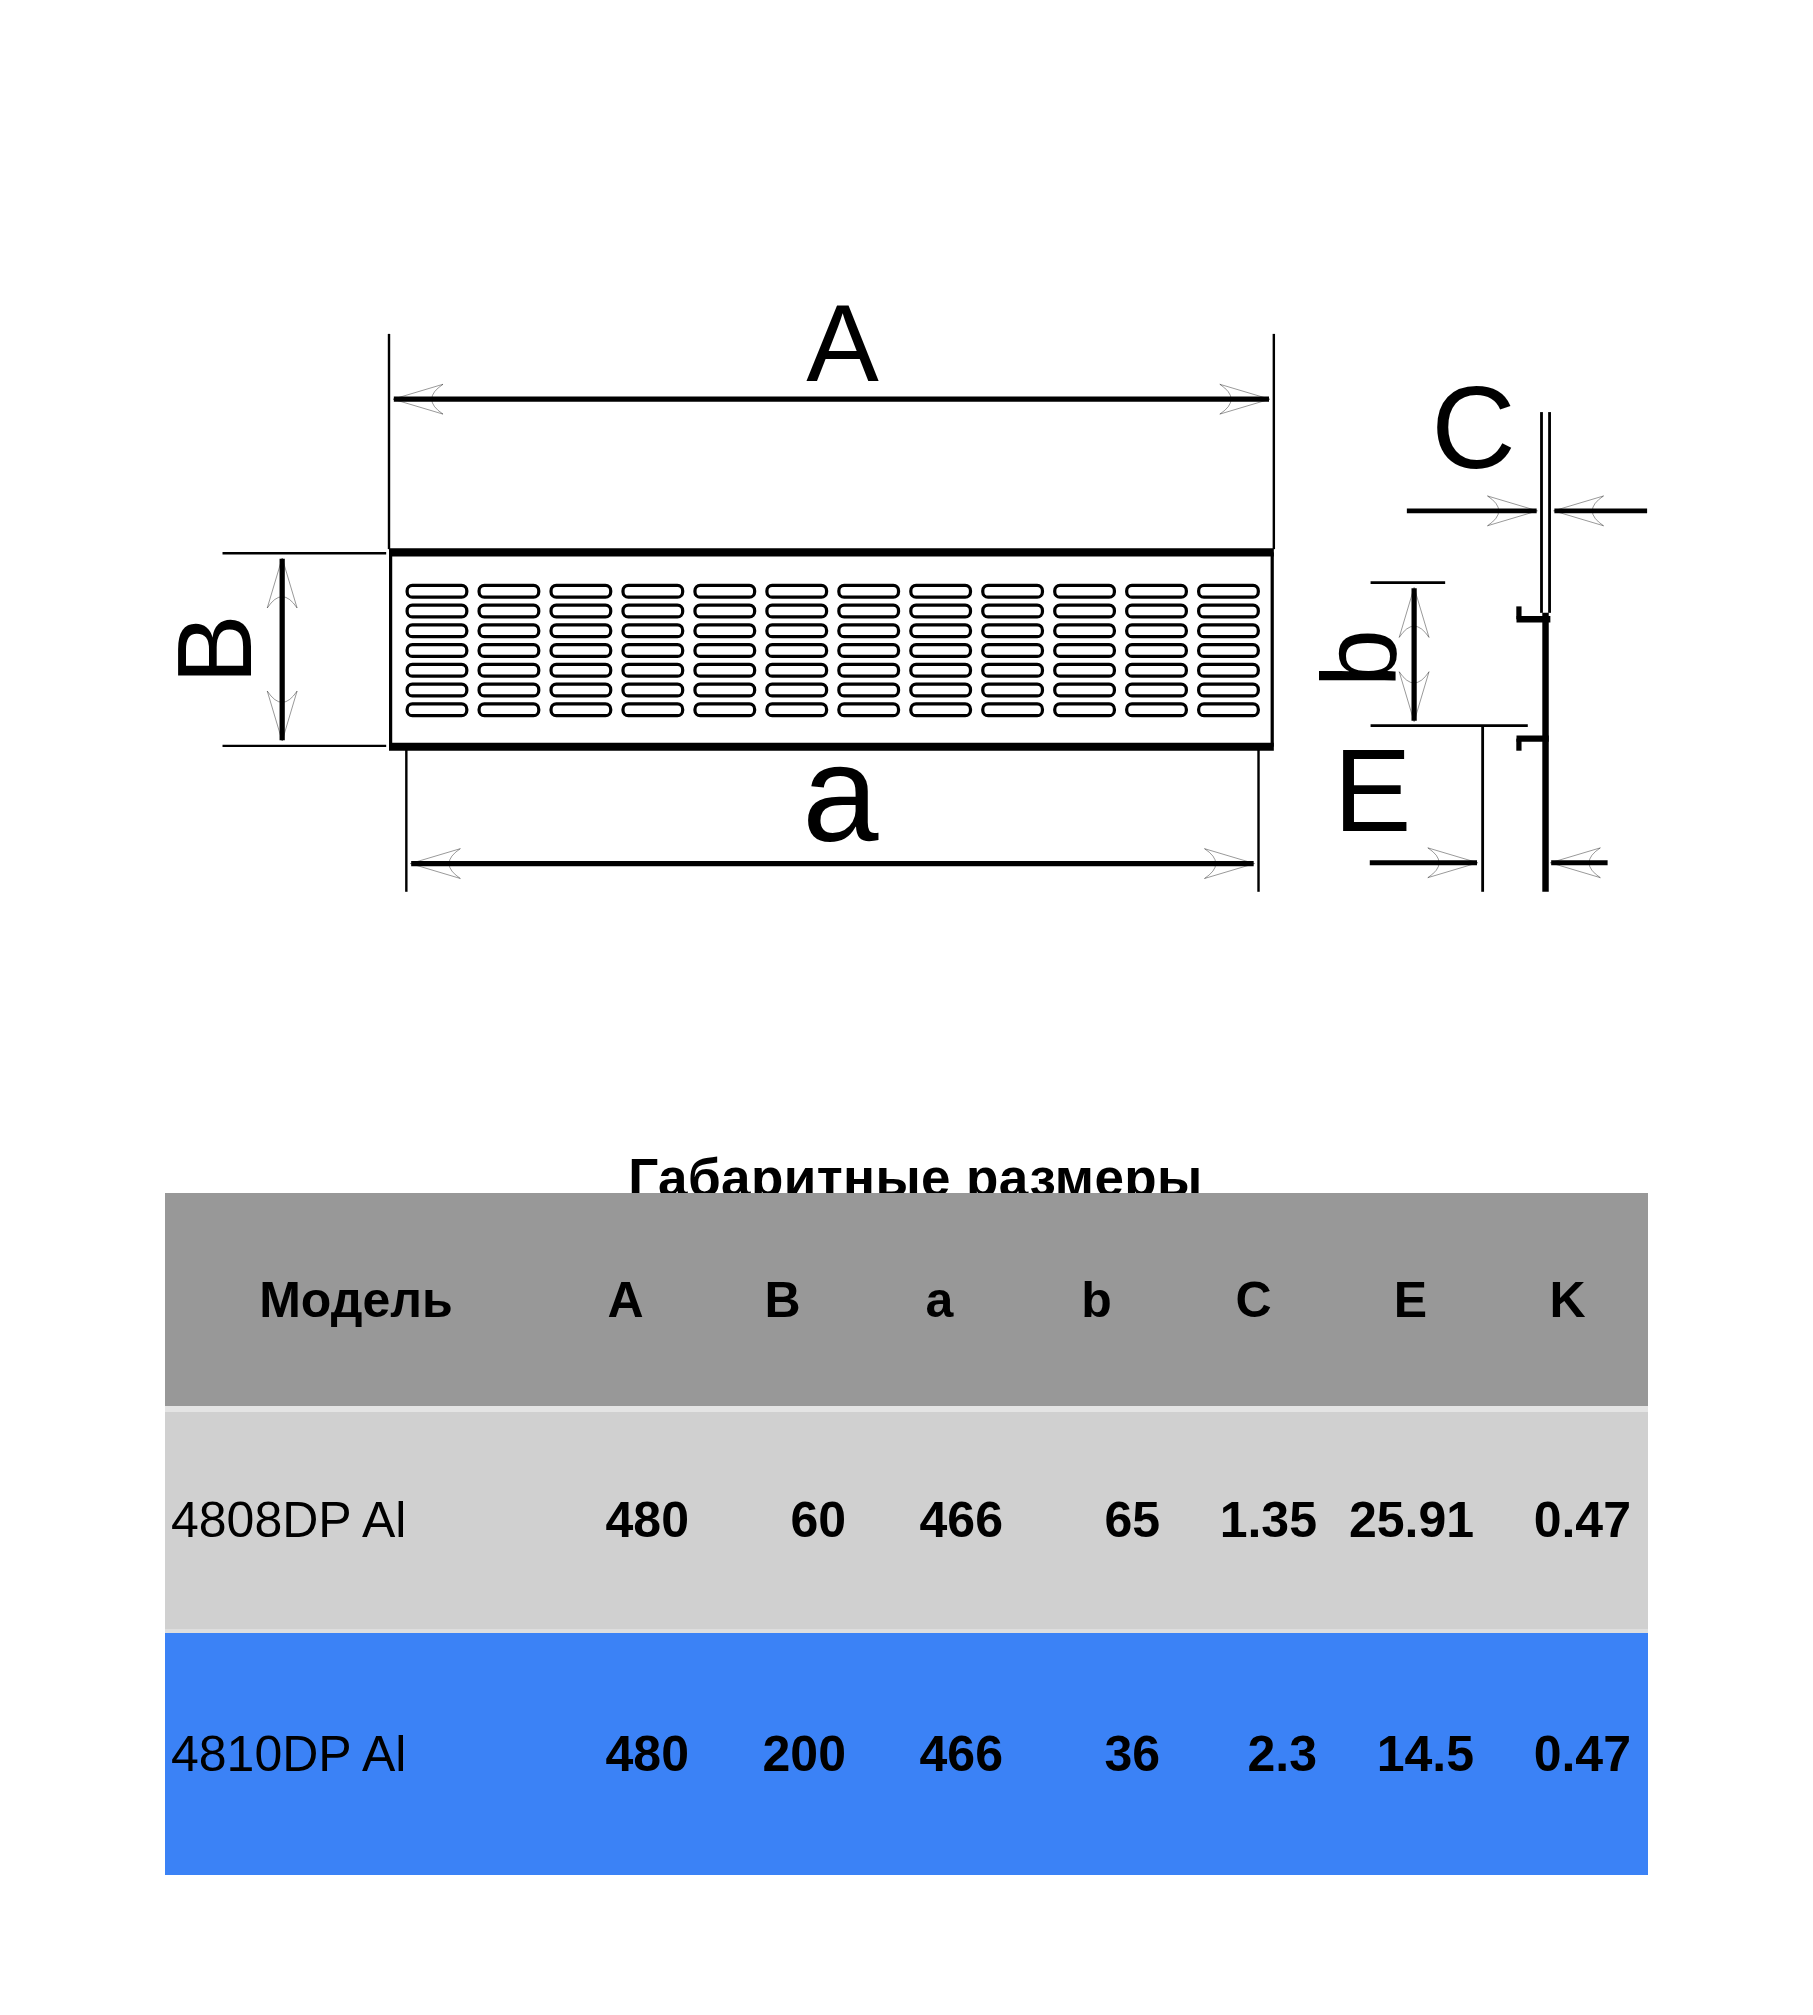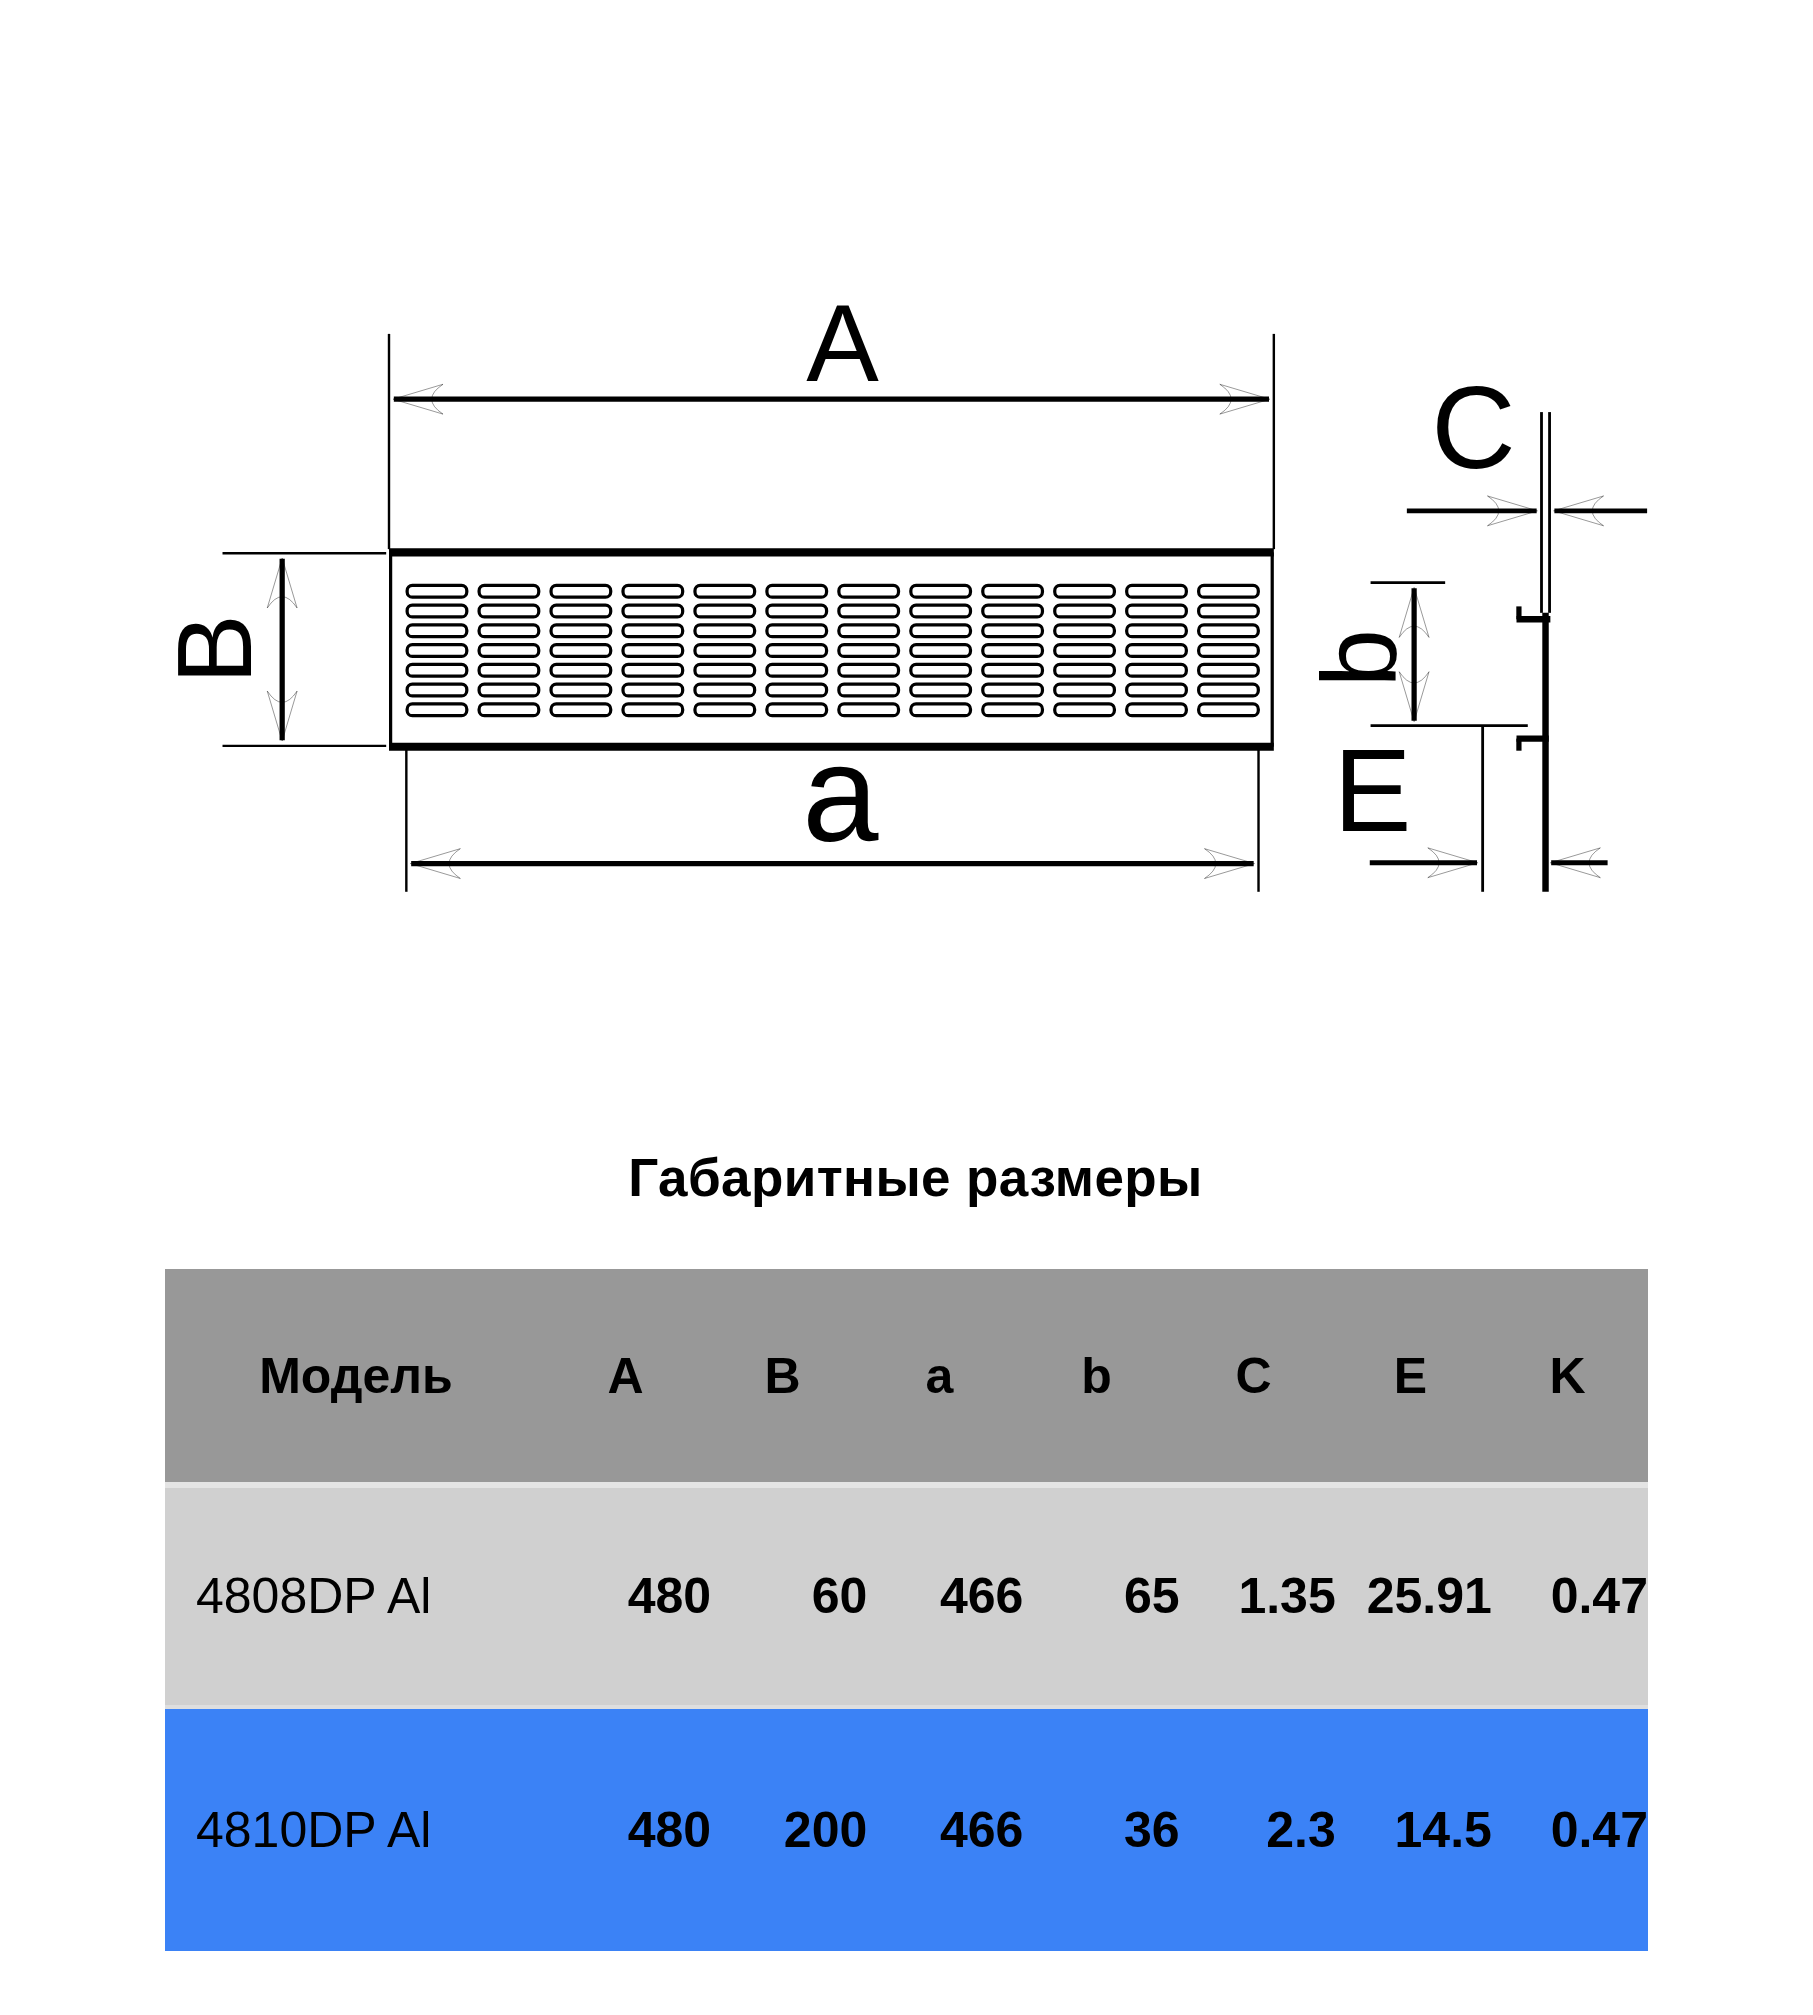--- a/index.html
+++ b/index.html
@@ -11,30 +11,30 @@
   .t8{stroke-width:8px;}
   .t13{stroke-width:13px;}
   .t16{stroke-width:16px;}
   .t20{stroke-width:20px;}
   .dim{stroke-width:13px;}
   .dimE{stroke-width:12px;}
   .slot{stroke-width:8px;}
   svg text{fill:#000;stroke:none;text-anchor:middle;font-family:"Liberation Sans",sans-serif;}
   #page-title{position:absolute;left:174px;top:1147px;width:1483px;text-align:center;
               font-size:53px;font-weight:bold;letter-spacing:0.4px;}
-  #dim-table{position:absolute;left:165px;top:1269px;width:1483px;}
+  #dim-table{position:absolute;left:165px;top:1193px;width:1483px;}
   .t-band{display:flex;align-items:center;}
   .t-header{height:213px;font-weight:bold;font-size:52px;}
   .t-row1{height:217px;}
   .t-row2{height:242px;background:#3b82f6;}
   .t-sep{height:5.6px;}
   .t-sep2{height:4.8px;}
   .c{text-align:center;font-size:50px;}
   .c.model-h{width:382px;}
-  .c.model-b{width:361px;padding-left:6px;text-align:left;font-size:50px;font-weight:normal;margin-left:25px;}
+  .c.model-b{width:361px;padding-left:6px;text-align:left;font-size:50px;font-weight:normal;}
   .c.num{width:157px;font-weight:bold;text-align:right;}
   .c.num-h{width:157px;}
 </style>
 </head>
 <body>
 
 <svg width="1814" height="1008" viewBox="0 0 4500 2500">
   <defs>
     <marker id="ah" markerUnits="userSpaceOnUse" markerWidth="132" markerHeight="92" refX="124" refY="45" orient="auto-start-reverse">
       <path d="M2,8 L126,45 L2,82 Q58,45 2,8 Z" fill="#000" stroke="none"></path>

